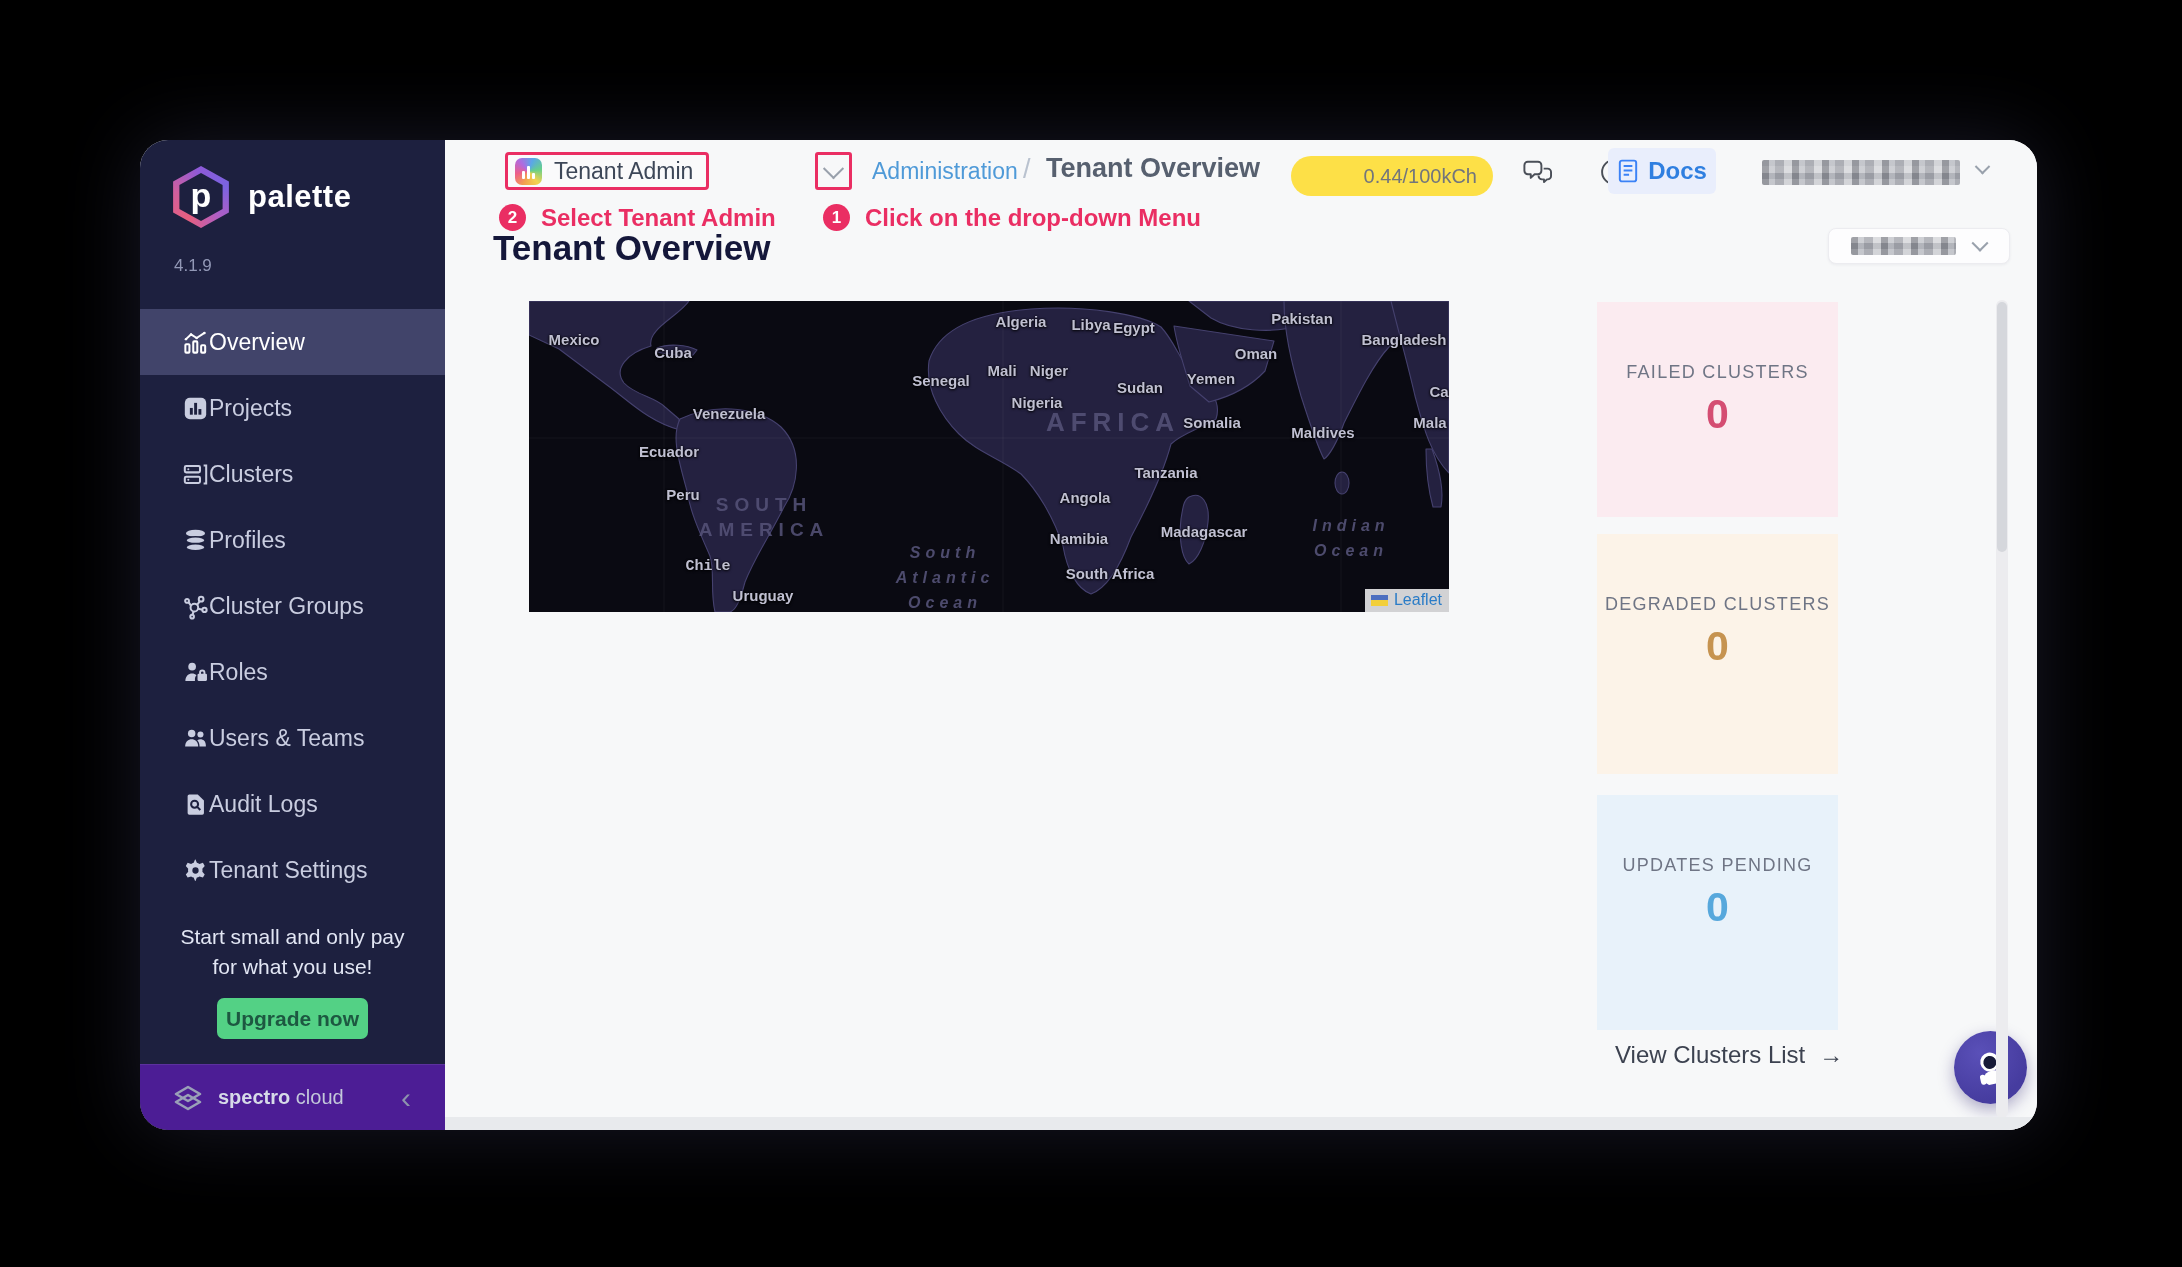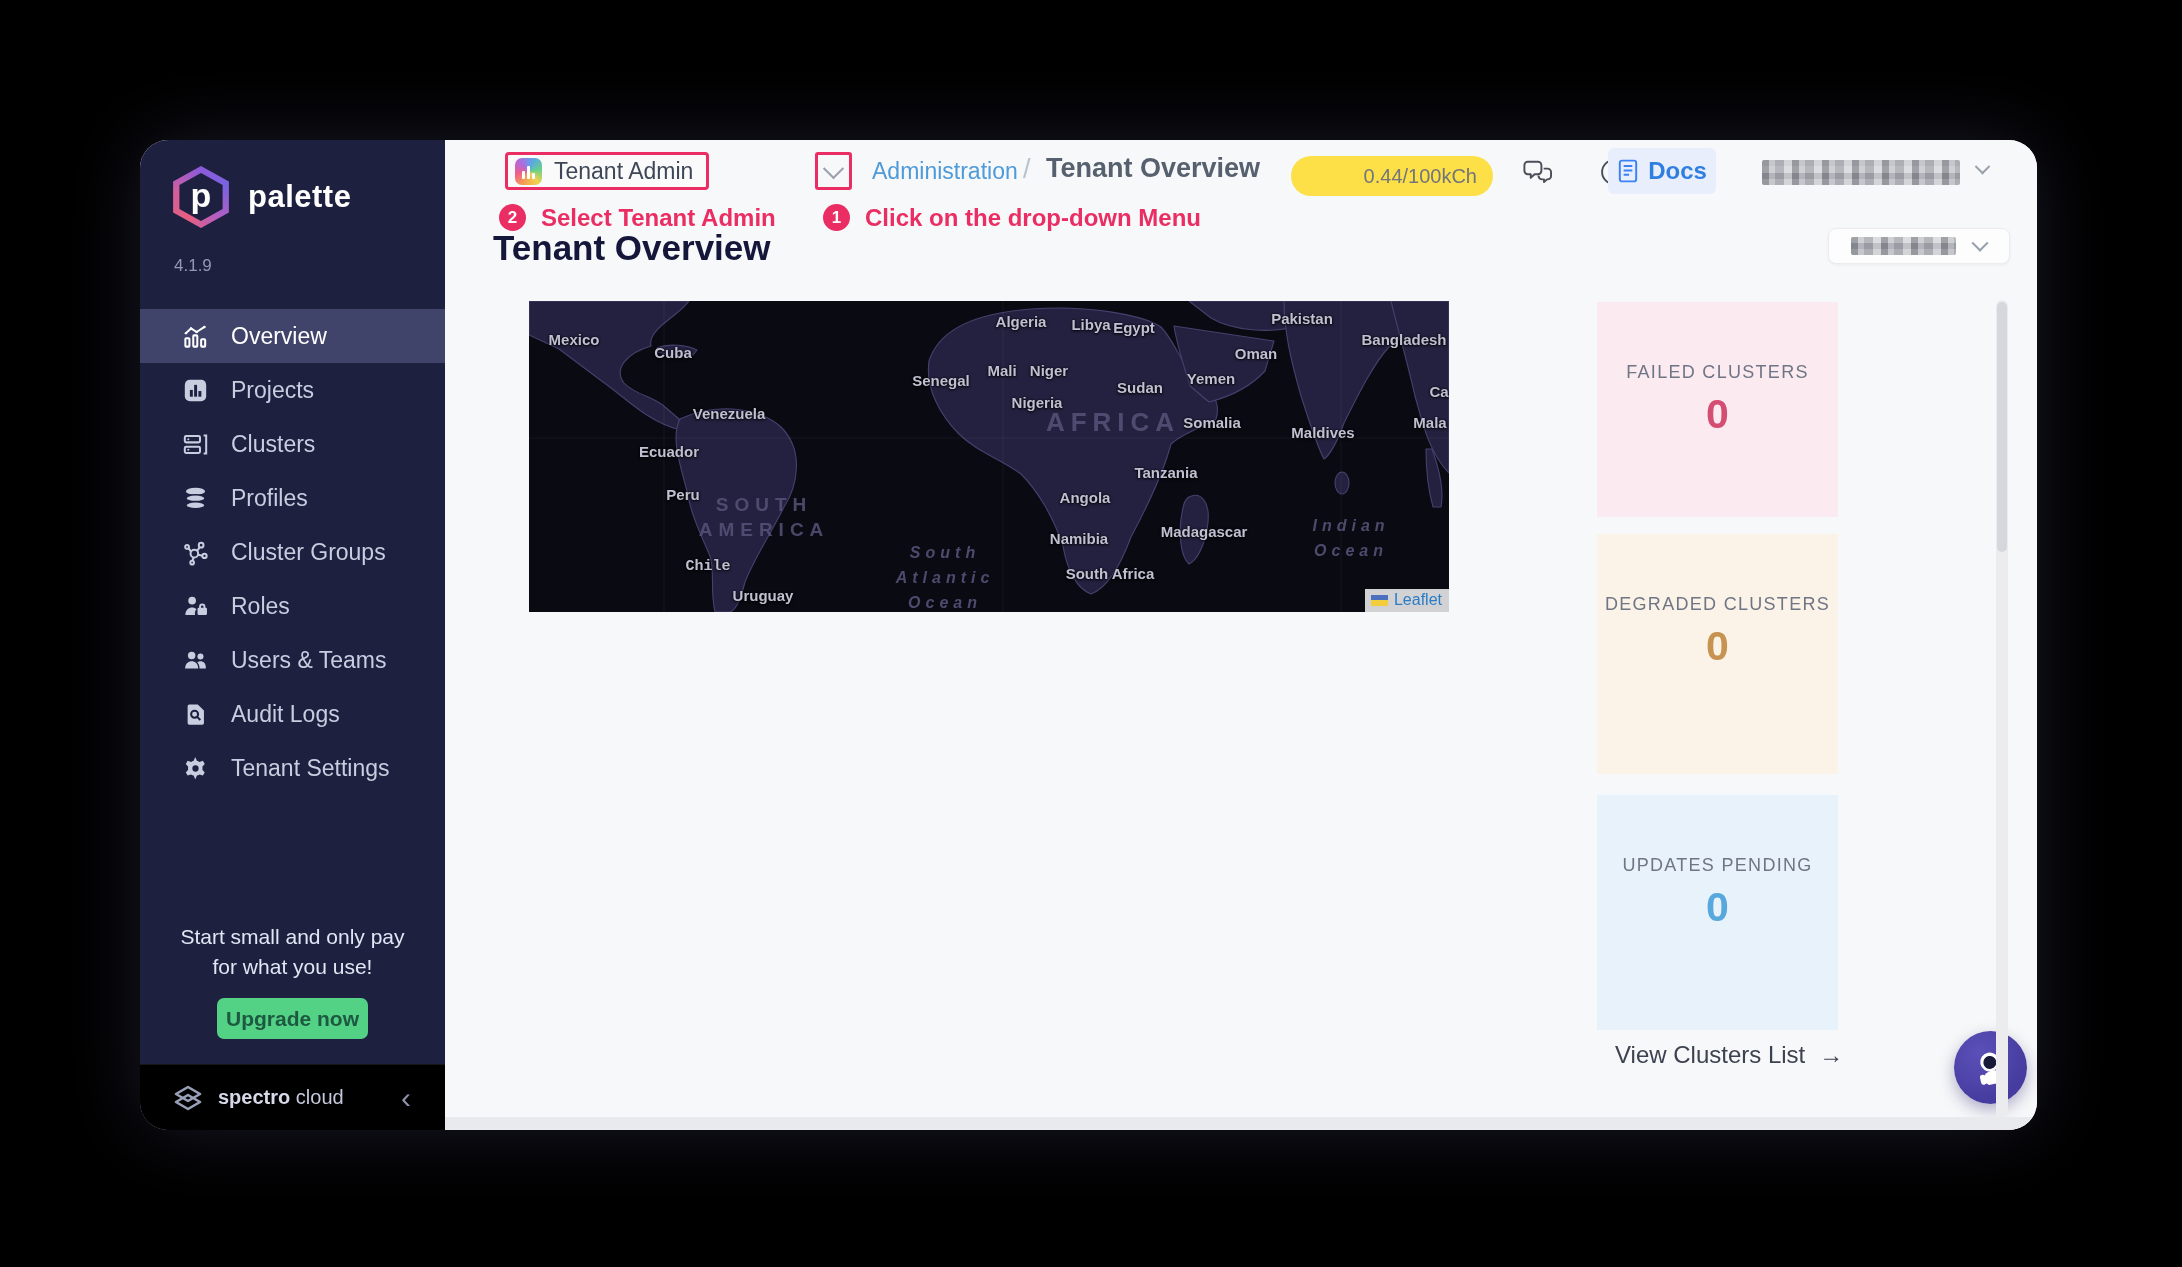--- a/index.html
+++ b/index.html
@@ -18,31 +18,31 @@
   .brand-row{position:absolute;left:30px;top:26px;display:flex;align-items:center;gap:16px}
   .hex{width:62px;height:62px;position:relative;flex-shrink:0}
   .hex .h-outer{position:absolute;inset:0;background:conic-gradient(from 210deg,#e75f7f,#d05f9e,#8f5ad8,#7a63e0,#b05ec4,#e75f7f);
     clip-path:polygon(50% 0%,95% 25%,95% 75%,50% 100%,5% 75%,5% 25%)}
   .hex .h-inner{position:absolute;inset:7px;background:#1d203f;clip-path:polygon(50% 0%,95% 25%,95% 75%,50% 100%,5% 75%,5% 25%)}
   .hex .h-p{position:absolute;inset:0;display:flex;align-items:center;justify-content:center;
     color:#fff;font-size:34px;font-weight:700;padding-bottom:4px}
   .brand-name{color:#fff;font-size:31px;font-weight:700;letter-spacing:.5px}
   .version{position:absolute;left:34px;top:116px;font-size:17px;color:#9298b6}
   .nav{position:absolute;left:0;top:169px;width:100%}
-  .nav-item{height:54px;display:flex;align-items:center;padding-left:42px;gap:22px;cursor:pointer;
+  .nav-item{height:66px;display:flex;align-items:center;padding-left:42px;cursor:pointer;
     color:#c9cde0;font-size:23px;font-weight:500}
   .nav-item.selected{background:#41446a;color:#fff}
   .nav-item .ni-icon{width:27px;height:27px;display:flex;align-items:center;justify-content:center;flex-shrink:0}
   .nav-item svg{width:27px;height:27px}
   .promo{position:absolute;left:0;top:782px;width:100%;text-align:center;color:#e2e6f4;
     font-size:21px;line-height:1.45}
   .upgrade-btn{position:absolute;left:77px;top:858px;width:151px;height:41px;background:#53d185;
     border:none;border-radius:7px;color:#1d5841;font-size:21px;font-weight:600;cursor:pointer;
     display:flex;align-items:center;justify-content:center}
-  .side-footer{position:absolute;left:0;bottom:0;width:100%;height:66px;background:#000000;
+  .side-footer{position:absolute;left:0;bottom:0;width:100%;height:66px;background:#4c1d95;
     border-top:1px solid rgba(255,255,255,.09);display:flex;align-items:center;padding:0 30px;box-sizing:border-box;gap:12px}
   .sc-logo{width:36px;height:30px;flex-shrink:0}
   .sc-name{font-size:20px;color:#c3c8da}
   .sc-name b{font-weight:700;color:#d6dae8}
   .collapse{margin-left:auto;color:#8d93ad;font-size:30px;line-height:1;cursor:pointer;padding-right:4px}
   
   .main{flex:1;position:relative;background:#f7f8f9}
   
   .scope-box{position:absolute;left:60px;top:12px;width:204px;height:38px;border:3px solid var(--accent,#ea2e63);
     border-radius:4px;display:flex;align-items:center;gap:12px;padding-left:7px;box-sizing:border-box;cursor:pointer;background:rgba(255,255,255,.35)}

